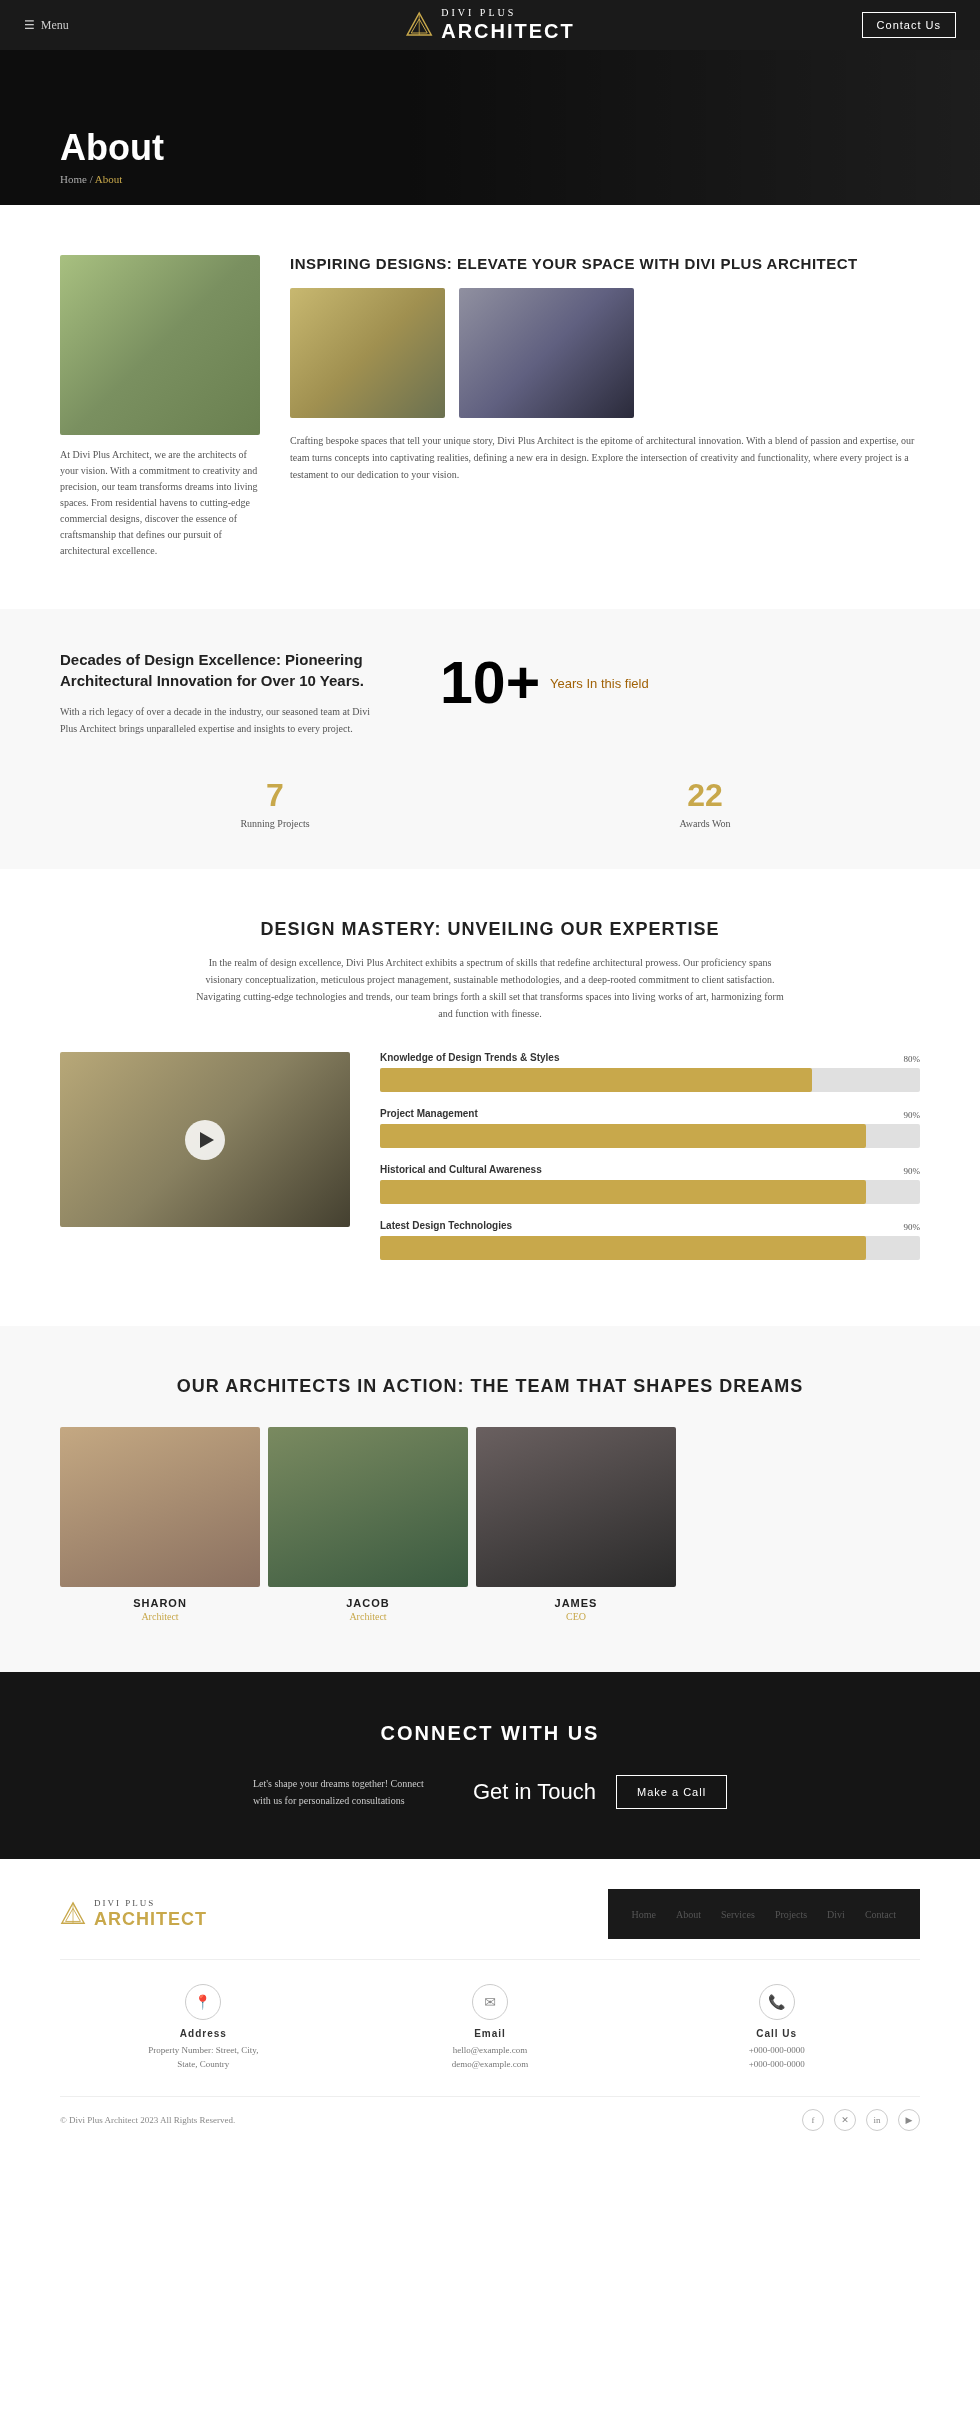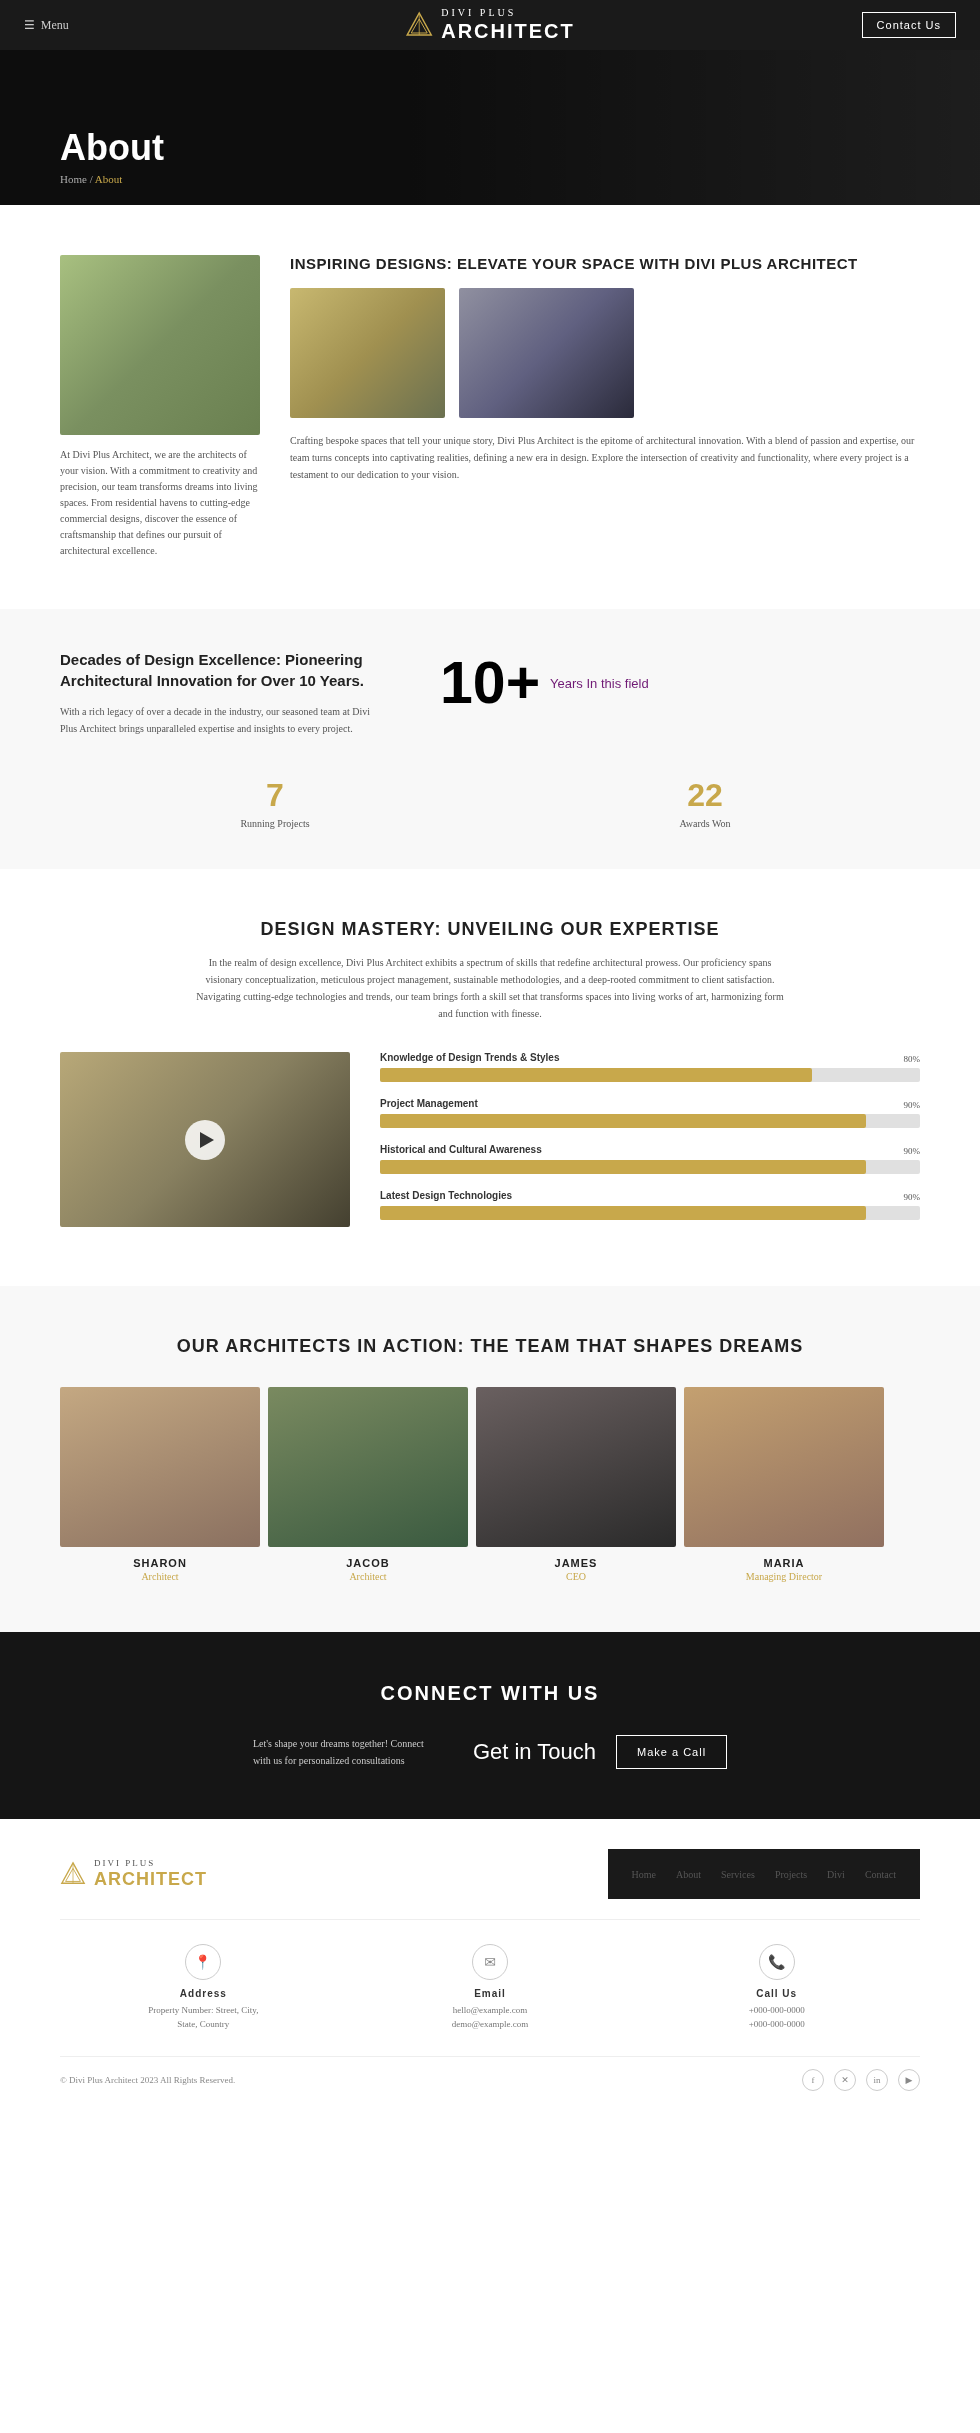--- a/index.html
+++ b/index.html
@@ -65,38 +65,38 @@
     .intro-right-desc { font-size: 10px; color: #555; line-height: 1.7; }
 
     
     .section-stats { padding: 40px 60px; background: #f8f8f8; }
     .stats-top { display: flex; align-items: flex-start; gap: 60px; }
     .stats-left { flex: 0 0 320px; }
     .stats-left-title { font-size: 15px; font-weight: bold; color: #222; font-family: sans-serif; line-height: 1.4; margin-bottom: 12px; }
     .stats-left-text { font-size: 10px; color: #555; line-height: 1.7; }
     .stats-right { flex: 1; display: flex; align-items: center; gap: 10px; }
     .stats-big-number { font-size: 59px; font-weight: bold; color: #000000; font-family: sans-serif; }
-    .stats-big-label { font-size: 13px; color: #701a75; font-family: sans-serif; }
+    .stats-big-label { font-size: 13px; color: #a16207; font-family: sans-serif; }
     .stats-bottom { display: flex; gap: 0; margin-top: 40px; justify-content: space-around; }
     .stat-item { text-align: center; flex: 1; }
     .stat-number { font-size: 32px; font-weight: bold; color: #c8a84b; font-family: sans-serif; }
     .stat-label { font-size: 10px; color: #555; margin-top: 4px; }
 
     
     .section-mastery { padding: 50px 60px; }
     .section-title-center { text-align: center; font-size: 18px; font-weight: bold; color: #222; font-family: sans-serif; letter-spacing: 1px; margin-bottom: 14px; }
     .section-desc-center { text-align: center; font-size: 10px; color: #555; line-height: 1.7; max-width: 600px; margin: 0 auto 30px; }
     .mastery-content { display: flex; gap: 30px; align-items: flex-start; }
     .mastery-video { flex: 0 0 290px; height: 175px; background: #888; border-radius: 2px; position: relative; display: flex; align-items: center; justify-content: center; }
     .play-btn { width: 40px; height: 40px; background: rgba(255,255,255,0.85); border-radius: 50%; display: flex; align-items: center; justify-content: center; }
     .play-triangle { width: 0; height: 0; border-top: 8px solid transparent; border-bottom: 8px solid transparent; border-left: 14px solid #333; margin-left: 3px; }
     .mastery-skills { flex: 1; }
     .skill-item { margin-bottom: 16px; }
     .skill-name { font-size: 10px; color: #333; font-weight: bold; margin-bottom: 5px; font-family: sans-serif; }
-    .skill-bar-bg { height: 14px; background: #e0e0e0; border-radius: 2px; position: relative; }
+    .skill-bar-bg { height: 24px; background: #e0e0e0; border-radius: 2px; position: relative; }
     .skill-bar-fill { height: 100%; background: #c8a84b; border-radius: 2px; }
     .skill-percent { position: absolute; right: 0; top: -14px; font-size: 9px; color: #555; }
 
     
     .section-team { padding: 50px 60px; background: #f8f8f8; }
     .team-grid { display: flex; gap: 8px; margin-top: 30px; }
     .team-card { flex: 1; max-width: 200px; text-align: center; }
     .team-photo { width: 100%; height: 160px; background: #888; border-radius: 2px; margin-bottom: 10px; }
     .team-photo-1 { background: linear-gradient(160deg, #c4a882 0%, #8a7060 100%); }
     .team-photo-2 { background: linear-gradient(160deg, #7a8a60 0%, #3a5a40 100%); }
@@ -265,25 +265,20 @@
     <div class="team-card">
       <div class="team-photo team-photo-2"></div>
       <div class="team-name">JACOB</div>
       <div class="team-role">Architect</div>
     </div>
     <div class="team-card">
       <div class="team-photo team-photo-3"></div>
       <div class="team-name">JAMES</div>
       <div class="team-role">CEO</div>
     </div>
-    <div class="team-card">
-      <div class="team-photo team-photo-4"></div>
-      <div class="team-name">MARIA</div>
-      <div class="team-role">Managing Director</div>
-    </div>
   </div>
 </div>
 
 <div class="section-connect">
   <div class="section-connect-bg"></div>
   <div class="connect-content">
     <h2 class="connect-title">CONNECT WITH US</h2>
     <div class="connect-row">
       <p class="connect-left-text">Let's shape your dreams together! Connect with us for personalized consultations</p>
       <div class="connect-cta">

